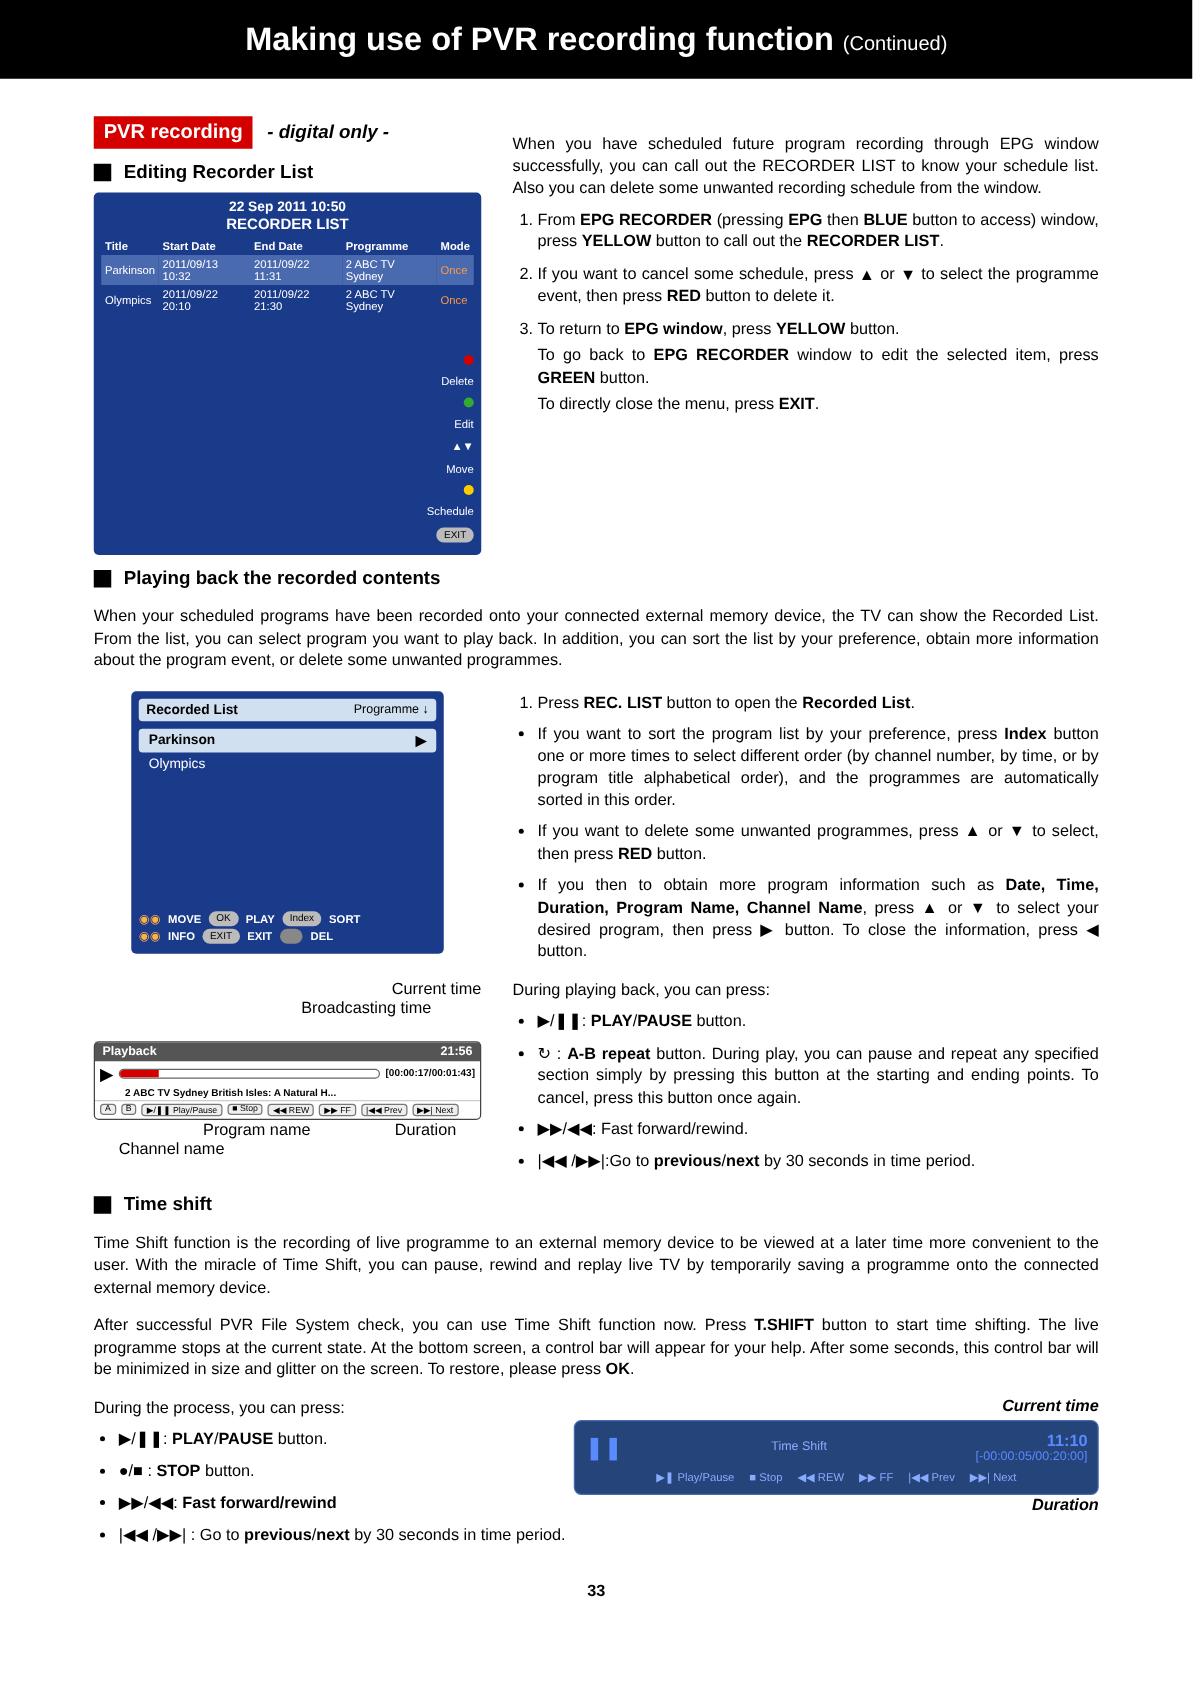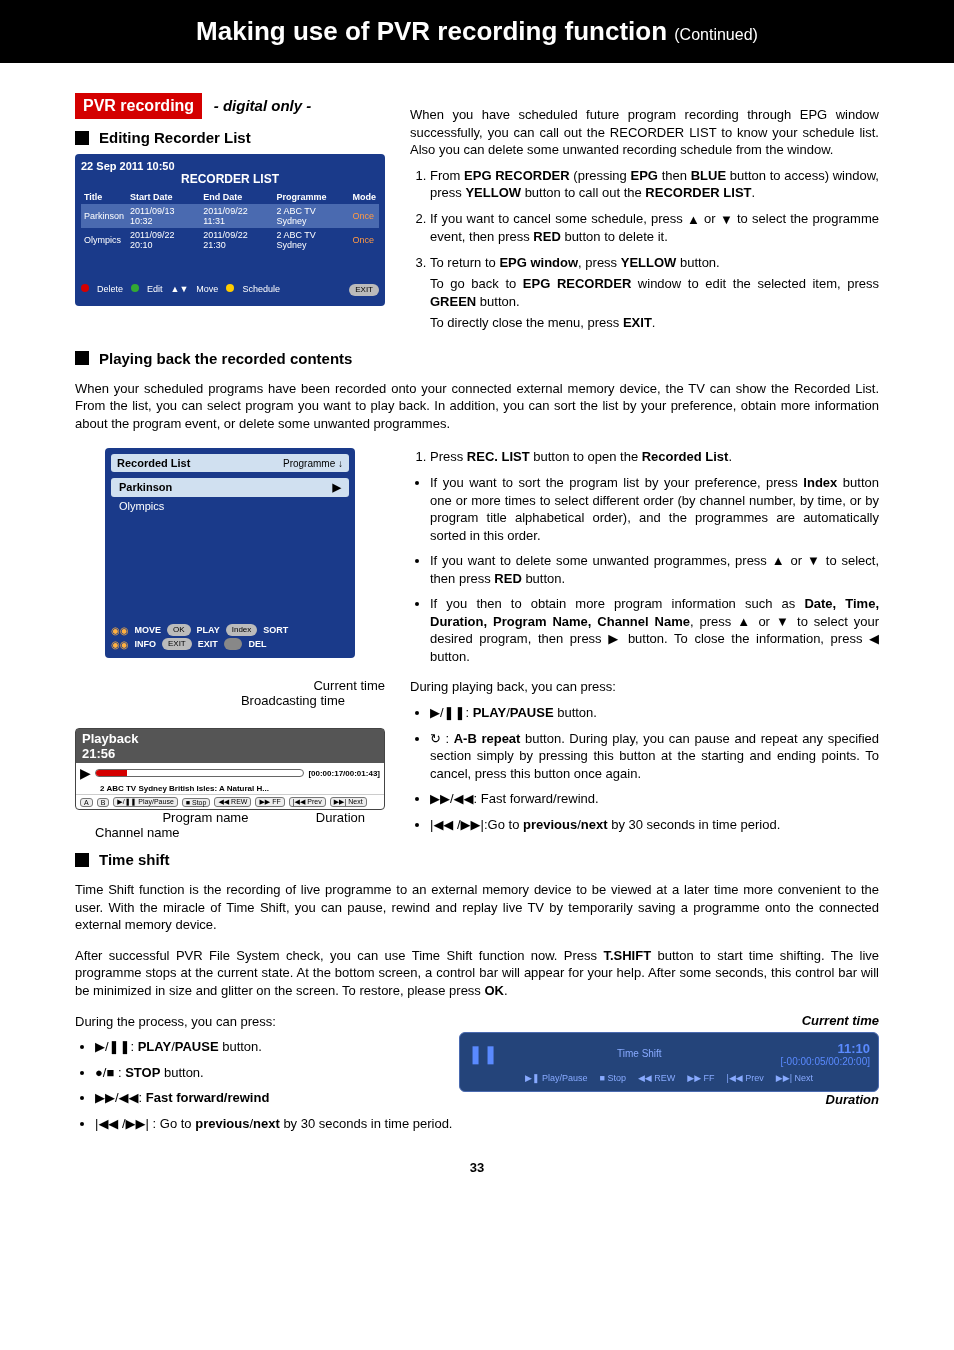--- a/index.html
+++ b/index.html
@@ -50,28 +50,28 @@
   }
   .sq { width: 14px; height: 14px; background: #000; margin-right: 10px; }
   .recorder-list-box {
     background: #1a3a8a;
     color: #fff;
     border-radius: 4px;
     padding: 6px 6px 10px 6px;
     font-size: 10px;
     margin-top: 8px;
   }
-  .rl-date { text-align: left; font-weight: bold; font-size: 11px; }
+  .rl-date { text-align: center; font-weight: bold; font-size: 11px; }
   .rl-title { text-align: center; font-weight: bold; font-size: 12px; margin-bottom: 4px; }
   .rl-table { width: 100%; font-size: 9px; border-collapse: collapse; }
   .rl-table th { color: #fff; font-weight: bold; text-align: left; padding: 2px 3px; }
   .rl-table td { padding: 2px 3px; }
   .rl-row-active { background: #4a6ab0; }
   .rl-orange { color: #ff9944; }
-  .rl-footer { display: flex; align-items: flex-start; gap: 8px; margin-top: 32px; font-size: 9px; flex-wrap: wrap; }
+  .rl-footer { display: flex; align-items: flex-end; gap: 8px; margin-top: 32px; font-size: 9px; flex-wrap: wrap; flex-direction: column; }
   .dot { width: 8px; height: 8px; border-radius: 50%; display: inline-block; }
   .red-dot { background: #d40000; }
   .green-dot { background: #3a3; }
   .yellow-dot { background: #fc0; }
   .pill {
     display: inline-block;
     background: #bbb;
     color: #000;
     border-radius: 8px;
     padding: 0 6px;
@@ -124,23 +124,22 @@
     margin-top: 20px;
     font-size: 8px;
     background: #fff;
   }
   .pb-header {
     display: flex;
     justify-content: space-between;
     padding: 2px 6px;
     background: #555;
     color: #fff;
-    font-size: 13px;
-    font-weight: bold;
-    flex-direction: column;
+    font-size: 10px;
+    font-weight: bold;
   }
   .pb-progress {
     display: flex;
     align-items: center;
     gap: 4px;
     padding: 2px 4px;
   }
   .pb-play-tri { color: #000; font-size: 14px; }
   .pb-bar {
     flex: 1;

